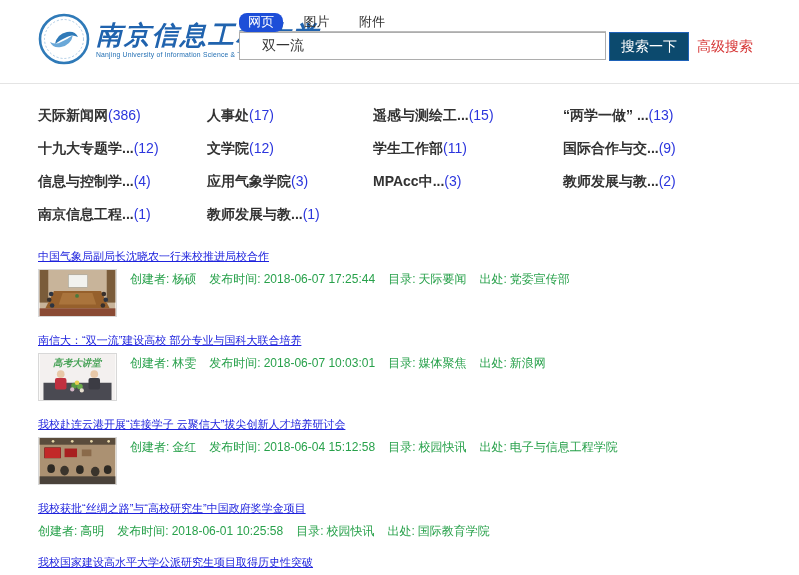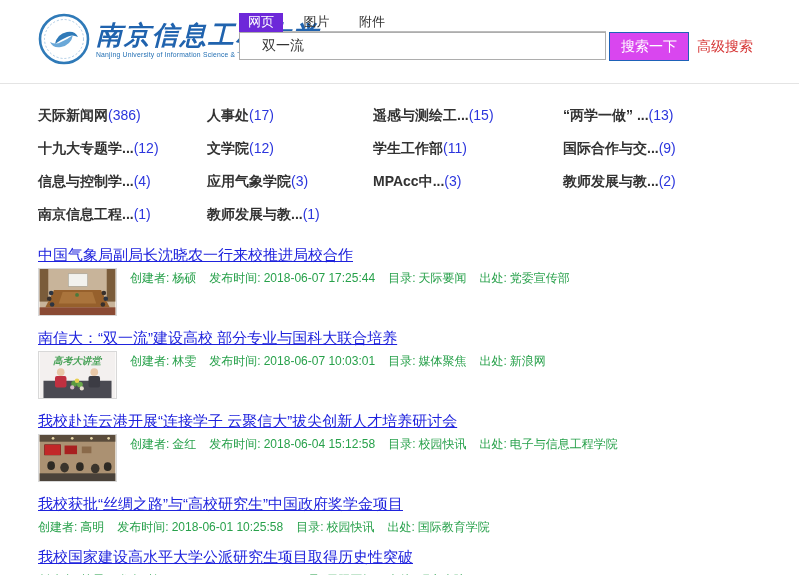--- a/index.html
+++ b/index.html
@@ -9,41 +9,41 @@
   
   .header { position:relative; height:84px; background:#fff; border-bottom:1px solid #e4e4e4; }
   .logo { position:absolute; left:38px; top:13px; display:flex; align-items:center; cursor:pointer; }
   .emblem { width:52px; height:52px; flex:none; }
   .logo-text { margin-left:6px; }
   .logo-cn { color:#2063ae; font-size:26px; font-weight:bold; font-style:italic; letter-spacing:2px; line-height:30px; white-space:nowrap; }
   .logo-en { color:#2470b4; font-size:6.8px; letter-spacing:0.2px; margin-top:1px; white-space:nowrap; }
 
   .tabs { position:absolute; left:239px; top:13px; width:367px; height:19px; border-bottom:1px solid #bcbcbc; }
   .tab { display:inline-block; font-size:13px; line-height:14px; padding:2px 9px 3px; margin-right:7px; color:#333; cursor:pointer; vertical-align:top; }
-  .tab.active { background:#6d28d9; color:#fff; }
+  .tab.active { background:#1d4ed8; color:#fff;border-radius:8px; }
 
   .search-input { position:absolute; left:239px; top:32px; width:367px; height:28px;
     border:1px solid #adadad; font-size:14px; padding:0 22px; color:#333; outline:none;
     font-family:inherit; }
   .search-btn { position:absolute; left:609px; top:32px; width:80px; height:29px;
-    background:#d946ef; border:1px solid #1e62b8; color:#fff; font-size:14px; cursor:pointer;
+    background:#0c4a6e; border:1px solid #1e62b8; color:#fff; font-size:14px; cursor:pointer;
     font-family:inherit; }
   .adv-link { position:absolute; left:697px; top:38px; color:#d63535; font-size:14px; cursor:pointer; text-decoration:none; white-space:nowrap; }
 
   
   .cats { margin:23px 0 0 38px; display:grid; grid-template-columns:169px 166px 190px 1fr;
     row-gap:17px; font-size:14px; line-height:16px; }
   .cat { cursor:pointer; white-space:nowrap; }
   .cat-name { color:#333; font-weight:bold; }
   .cat-count { color:#2b35dd;margin-top:33px; }
 
   
   .results { margin:24px 0 0 38px; }
   .result { margin-bottom:13px; }
-  .rtitle { display:inline-block; color:#1f23dd; text-decoration:underline; font-size:15px; line-height:17px; cursor:pointer; }
+  .rtitle { display:inline-block; color:#1f23dd; text-decoration:underline; font-size:11px; line-height:17px; cursor:pointer; }
   .rbody { display:flex; margin-top:4px; }
   .thumb { width:79px; height:48px; margin-right:13px; flex:none; cursor:pointer; border:1px solid #d8d8d8; }
   .meta { font-size:12px; color:#28a14b; line-height:15px; padding-top:3px; white-space:nowrap; }
   .mgroup { margin-right:13px; }
   .mval { margin-left:3px; }
 </style>
 </head>
 <body>
 
 <div class="header">

